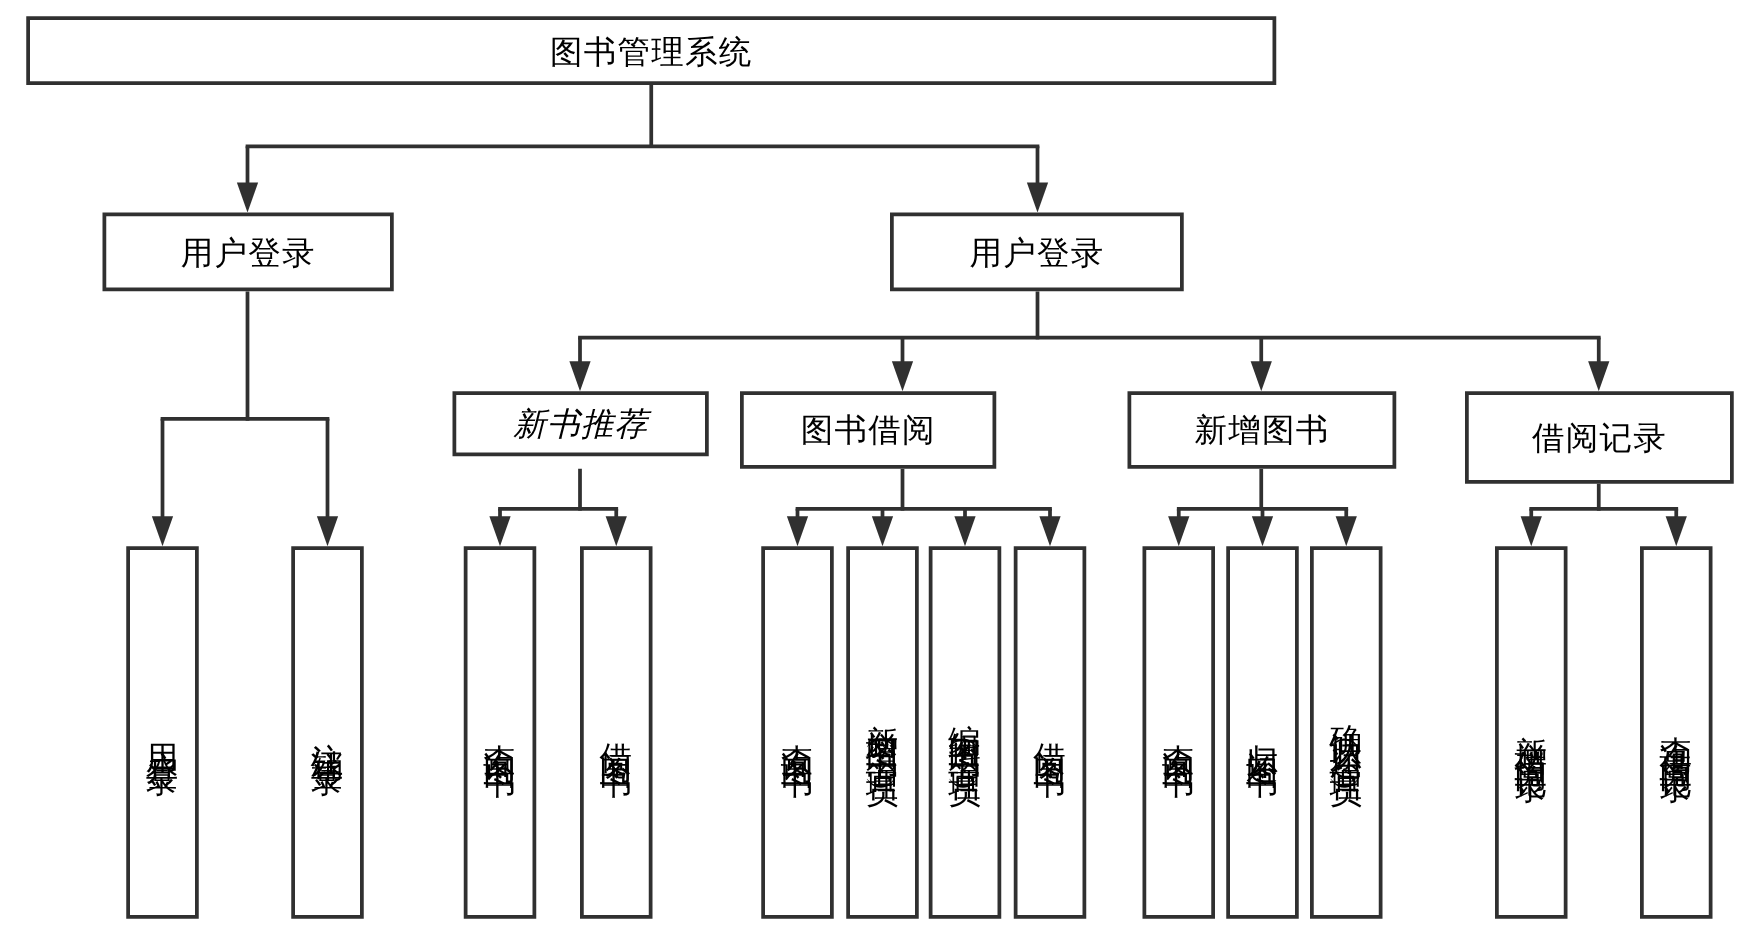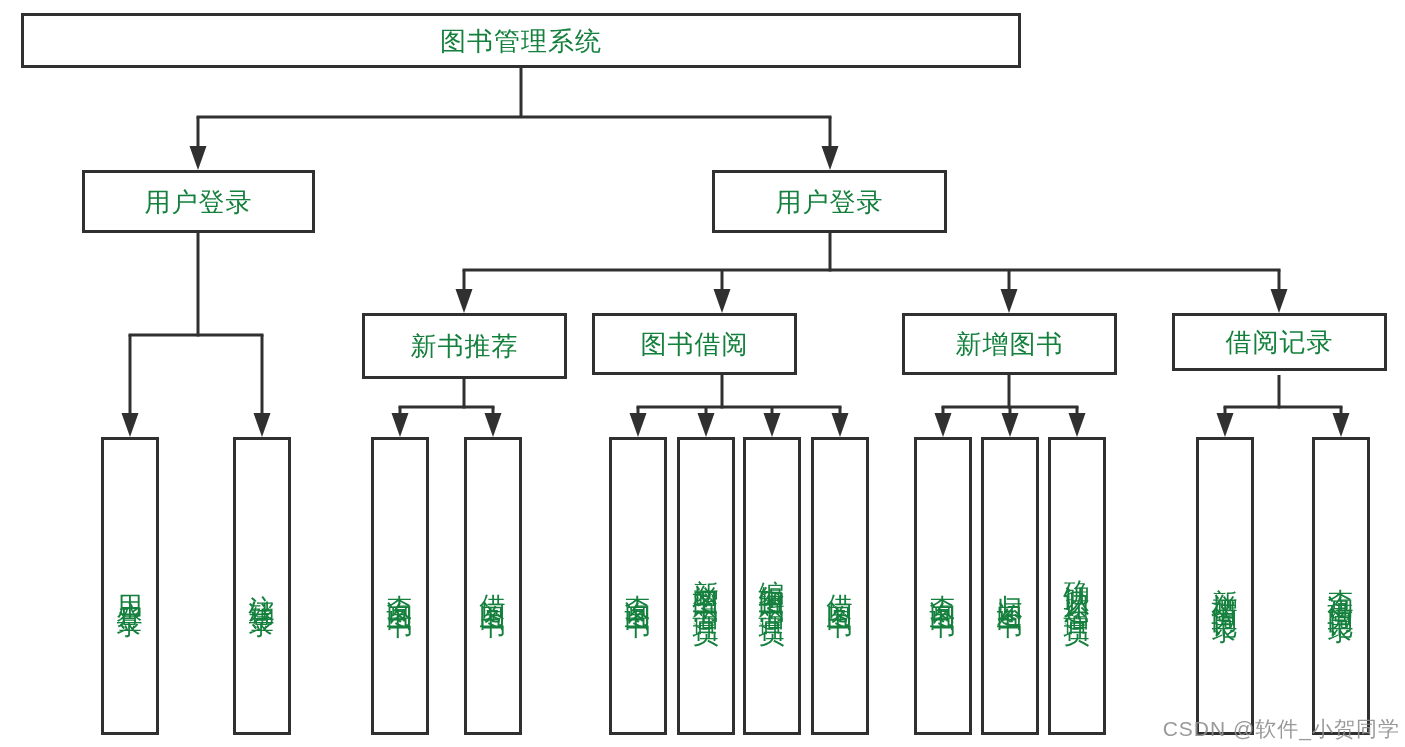--- a/index.html
+++ b/index.html
@@ -34,21 +34,21 @@
     stroke: none;
   }
 
   .node {
     position: absolute;
     border: 3px solid #303030;
     background: #ffffff;
     display: flex;
     align-items: center;
     justify-content: center;
-    color: #15803d;
+    color: #000000;
     font-size: 26px;
     line-height: 1;
   }
   .hnode span {
     letter-spacing: 1px;
     white-space: nowrap;
   }
   .leaf span {
     writing-mode: vertical-rl;
     text-orientation: mixed;
@@ -138,30 +138,30 @@
     <span>图书管理系统</span>
   </div>
 
   <div class="node hnode" style="left:82px; top:170px; width:233px; height:63px;">
     <span>用户登录</span>
   </div>
   <div class="node hnode" style="left:712px; top:170px; width:235px; height:63px;">
     <span>用户登录</span>
   </div>
 
-  <div class="node hnode" style="left:362px; top:313px; width:205px; height:66px;">
+  <div class="node hnode" style="left:362px; top:313px; width:205px; height:52px;font-style:italic;">
     <span>新书推荐</span>
   </div>
   <div class="node hnode" style="left:592px; top:313px; width:205px; height:62px;">
     <span>图书借阅</span>
   </div>
   <div class="node hnode" style="left:902px; top:313px; width:215px; height:62px;">
     <span>新增图书</span>
   </div>
-  <div class="node hnode" style="left:1172px; top:313px; width:215px; height:58px;align-items:center;">
+  <div class="node hnode" style="left:1172px; top:313px; width:215px; height:74px;align-items:center;">
     <span>借阅记录</span>
   </div>
 
   <div class="node leaf" style="left:101px; top:437px; width:58px; height:298px;">
     <span>用户登录</span>
   </div>
   <div class="node leaf" style="left:233px; top:437px; width:58px; height:298px;">
     <span>注销登录</span>
   </div>
 
@@ -195,15 +195,14 @@
     <span>确认归还（管理员）</span>
   </div>
 
   <div class="node leaf" style="left:1196px; top:437px; width:58px; height:298px;">
     <span>新增借阅记录</span>
   </div>
   <div class="node leaf" style="left:1312px; top:437px; width:58px; height:298px;">
     <span>查询借阅记录</span>
   </div>
 
-  <div class="watermark">CSDN @软件_小贺同学</div>
 
 </div>
 
 </body></html>

